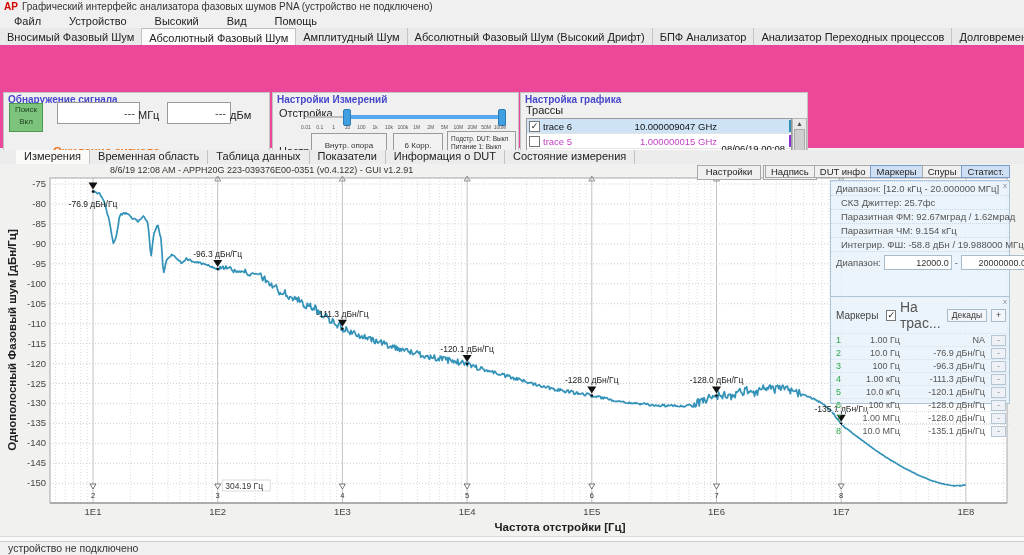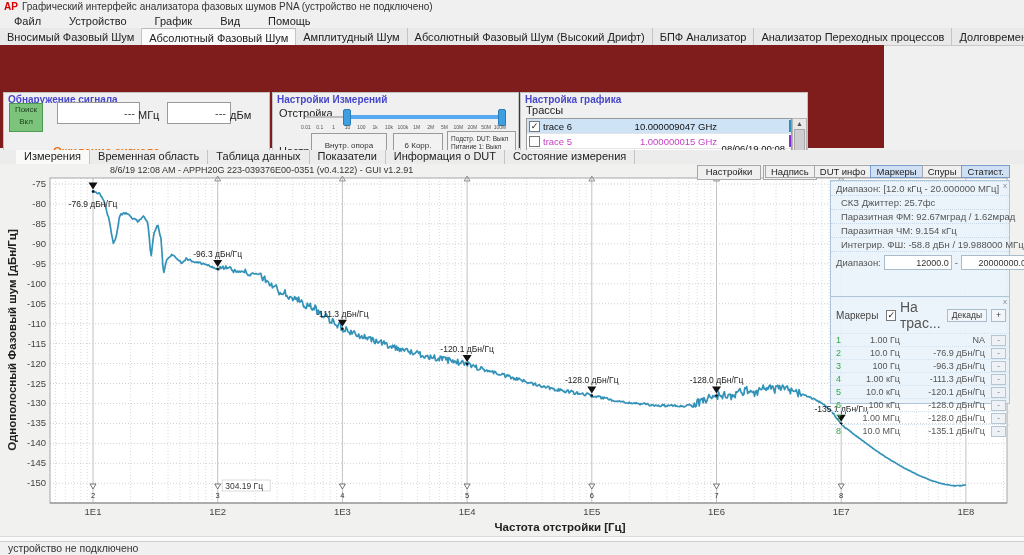--- a/index.html
+++ b/index.html
@@ -97,36 +97,36 @@
 
 <div id="app">
 
   <div class="abs" id="titlebar">
     <span class="logo">AP</span><span>Графический интерфейс анализатора фазовых шумов PNA (устройство не подключено)</span>
   </div>
 
   <div class="abs" id="menubar">
       <div class="menu-item">Файл</div>
       <div class="menu-item">Устройство</div>
-      <div class="menu-item">График</div>
+      <div class="menu-item">Высокий</div>
       <div class="menu-item">Вид</div>
       <div class="menu-item">Помощь</div>
     </div>
 
   <div class="abs" id="maintabs">
       <div class="mtab">Вносимый Фазовый Шум</div>
       <div class="mtab active">Абсолютный Фазовый Шум</div>
       <div class="mtab">Амплитудный Шум</div>
       <div class="mtab">Абсолютный Фазовый Шум (Высокий Дрифт)</div>
       <div class="mtab">БПФ Анализатор</div>
       <div class="mtab">Анализатор Переходных процессов</div>
       <div class="mtab">Долговременная стабильность</div>
     </div>
 
-  <div class="abs" style="left:0;top:45px;width:884px;height:103px;background:#7f1d1d;">
+  <div class="abs" style="left:0;top:45px;width:1024px;height:103px;background:#ec4899;">
 
     <div class="groupbox" id="gb-signal">
       <div class="gtitle">Обнаружение сигнала</div>
       <div class="green-btn">
         <div>Поиск</div>
         <div>Вкл</div>
       </div>
       <div class="ro-field" style="left:53px;top:9px;width:77px;">---</div>
       <div class="unit" style="left:134px;">МГц</div>
       <div class="ro-field" style="left:163px;top:9px;width:58px;">---</div>

